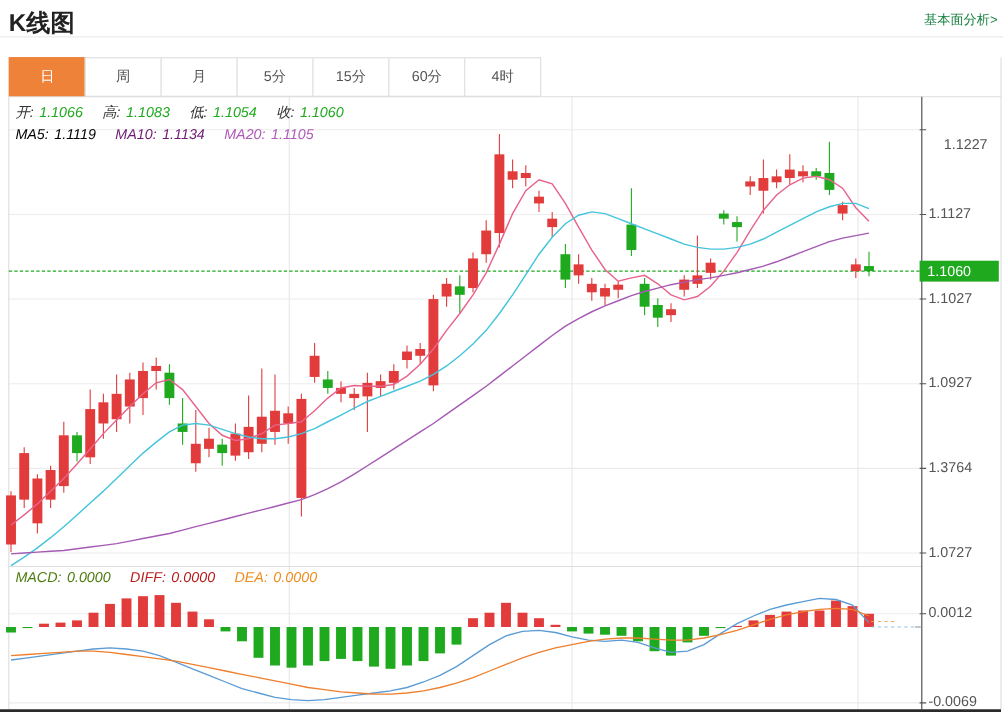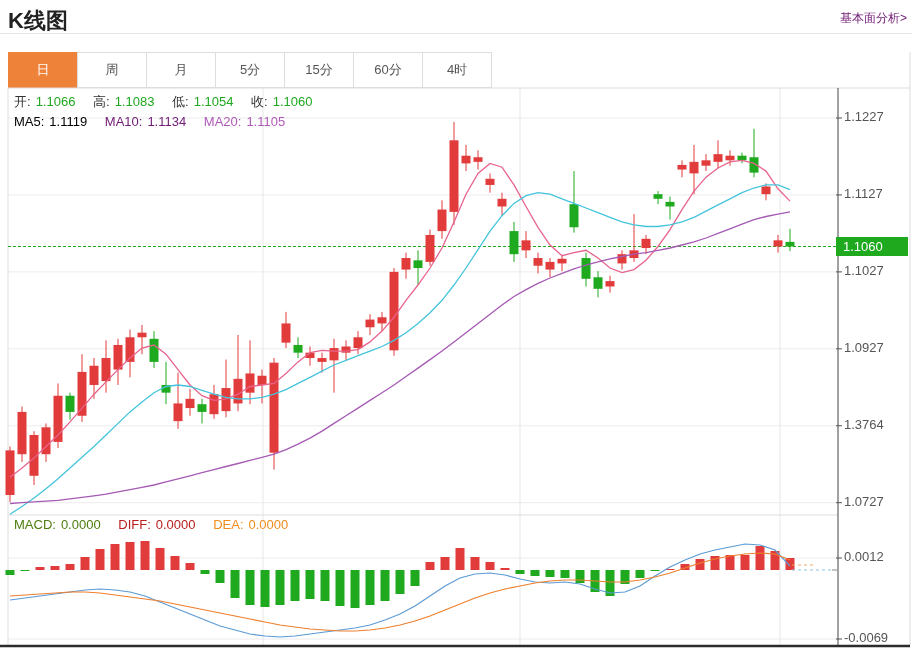--- a/index.html
+++ b/index.html
@@ -1,27 +1,27 @@
 <!DOCTYPE html>
 <html><head>
 <meta charset="utf-8">
 <style>
   html,body{margin:0;padding:0;background:#fff;}
   body{width:912px;height:648px;position:relative;overflow:hidden;
        font-family:"Liberation Sans","DejaVu Sans",sans-serif;}
   .title{position:absolute;left:8px;top:6px;font-size:22px;font-weight:bold;color:#222;}
-  .topLink{position:absolute;right:5px;top:10px;font-size:12px;color:#701a75;text-decoration:none;cursor:pointer;}
+  .topLink{position:absolute;right:5px;top:10px;font-size:12px;color:#15803d;text-decoration:none;cursor:pointer;}
   .hdrDivider{position:absolute;left:0;top:33px;width:912px;height:1px;background:#e8e8e8;}
   .tabs{position:absolute;left:8px;top:52px;display:flex;}
   .tab{width:70px;height:36px;line-height:34px;text-align:center;font-size:13px;color:#555;
        border:1px solid #ddd;margin-left:-1px;box-sizing:border-box;background:#fff;cursor:pointer;}
   .tab:first-child{margin-left:0;}
   .tab.active{background:#ef8239;border-color:#ef8239;color:#fff;}
   svg{position:absolute;left:0;top:0;}
-  .infoRow{position:absolute;font-size:13px;white-space:nowrap;}
+  .infoRow{position:absolute;font-size:13px;white-space:nowrap;font-style:italic;}
   .infoRow span{margin-right:5px;}
   .infoRow .gap{margin-right:14px;}
   .lbl{color:#333;}
   .grn{color:#1fa91f;}
   .ohlcRow{left:14px;top:93px;}
   .maRow{left:14px;top:114px;}
   .macdRow{left:14px;top:517px;}
   .ma5c{color:#000000;} .ma10c{color:#701a75;} .ma20c{color:#b05ab8;}
   .macdc{color:#4d7c0f;} .diffc{color:#b91c1c;} .deac{color:#ef8c1c;}
   .ptick{position:absolute;left:844px;font-size:13px;color:#555;}
@@ -298,21 +298,21 @@
   </div>
 
   <div class="infoRow macdRow">
     <span class="macdc">MACD:</span><span class="macdc gap">0.0000</span>
     <span class="diffc">DIFF:</span><span class="diffc gap">0.0000</span>
     <span class="deac">DEA:</span><span class="deac">0.0000</span>
   </div>
 
   <div class="badge" id="price-badge" style="top: 236.99px;">1.1060</div>
   <div id="axis-labels">
-      <div class="ptick" style="top: 109px;">1.1227</div>
+      <div class="ptick" style="top: 123px; margin-left: 14px;">1.1227</div>
       <div class="ptick" style="top: 185.942px;">1.1127</div>
       <div class="ptick" style="top: 262.879px;">1.1027</div>
       <div class="ptick" style="top: 339.816px;">1.0927</div>
       <div class="ptick" style="top: 416.753px;">1.3764</div>
       <div class="ptick" style="top: 493.69px;">1.0727</div>
       <div class="ptick" style="top: 549px;">0.0012</div>
       <div class="ptick" style="top: 630px;">-0.0069</div>
     </div>
 </div>
 

